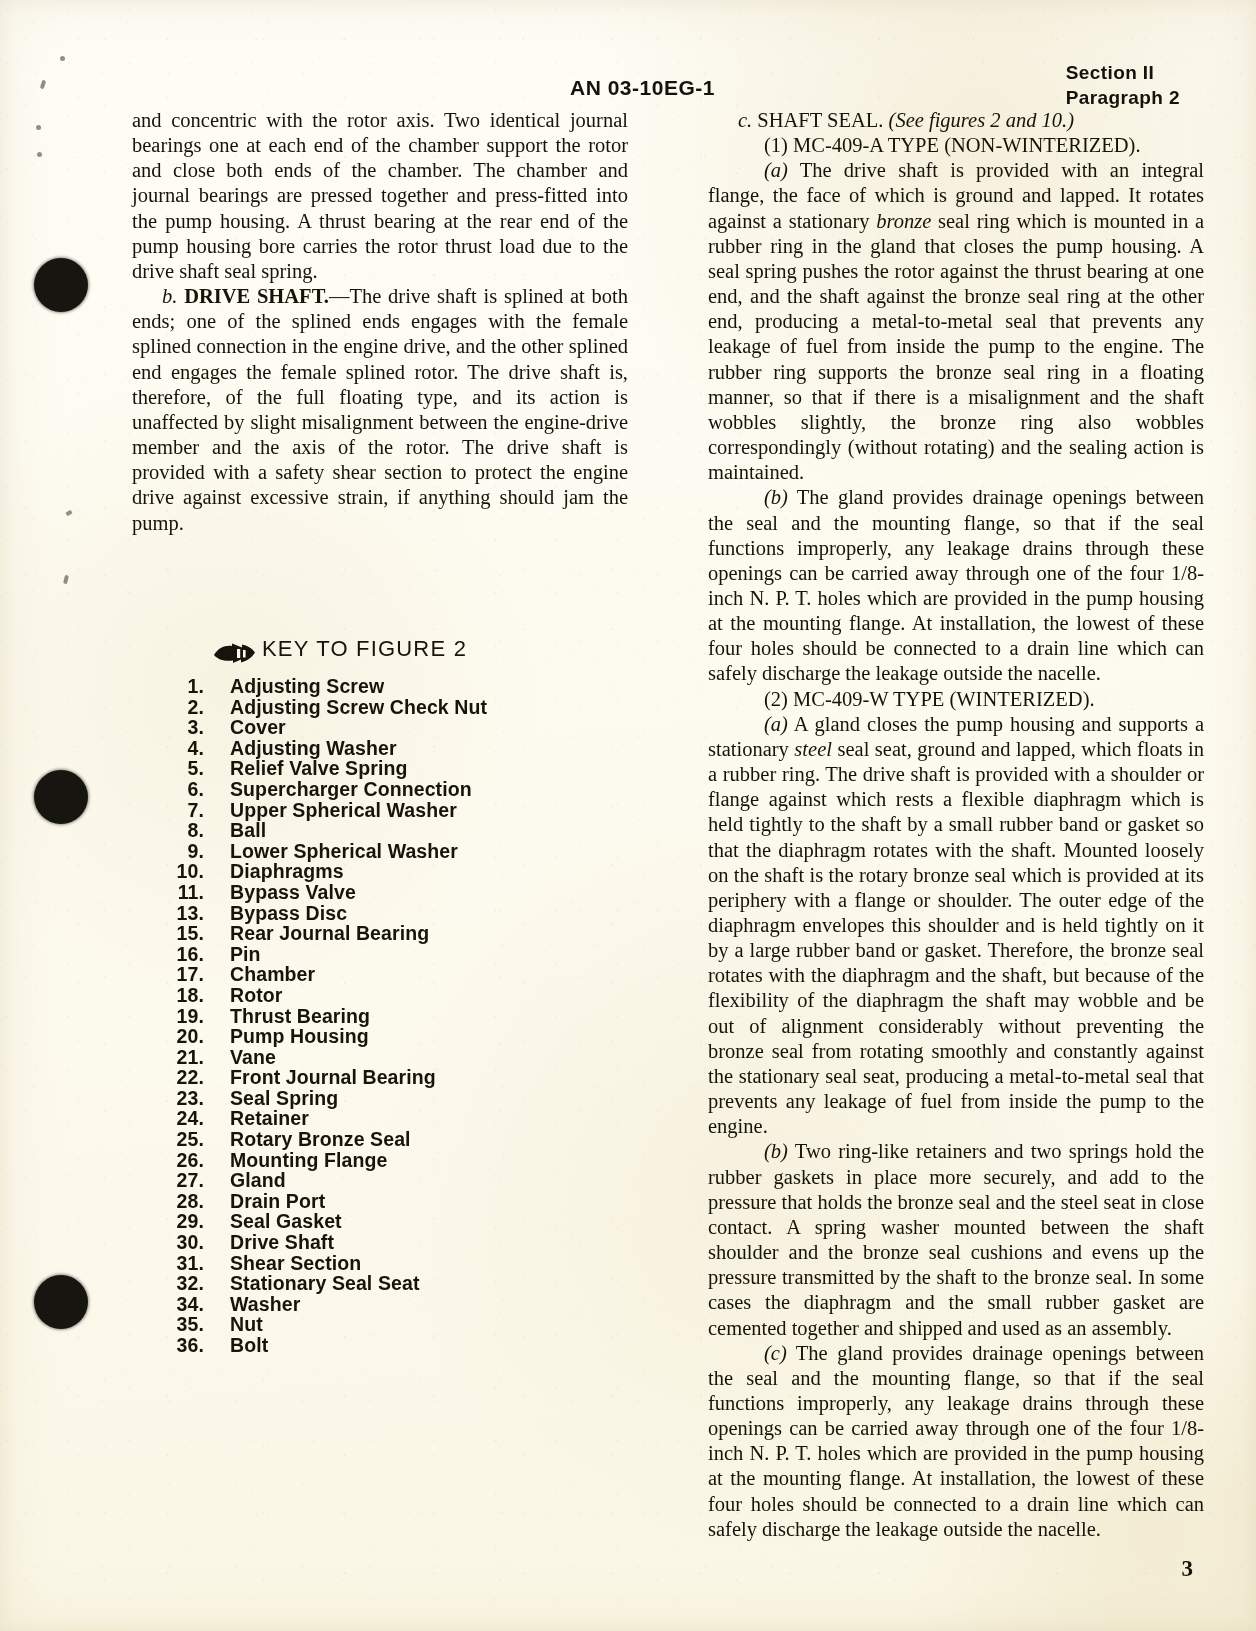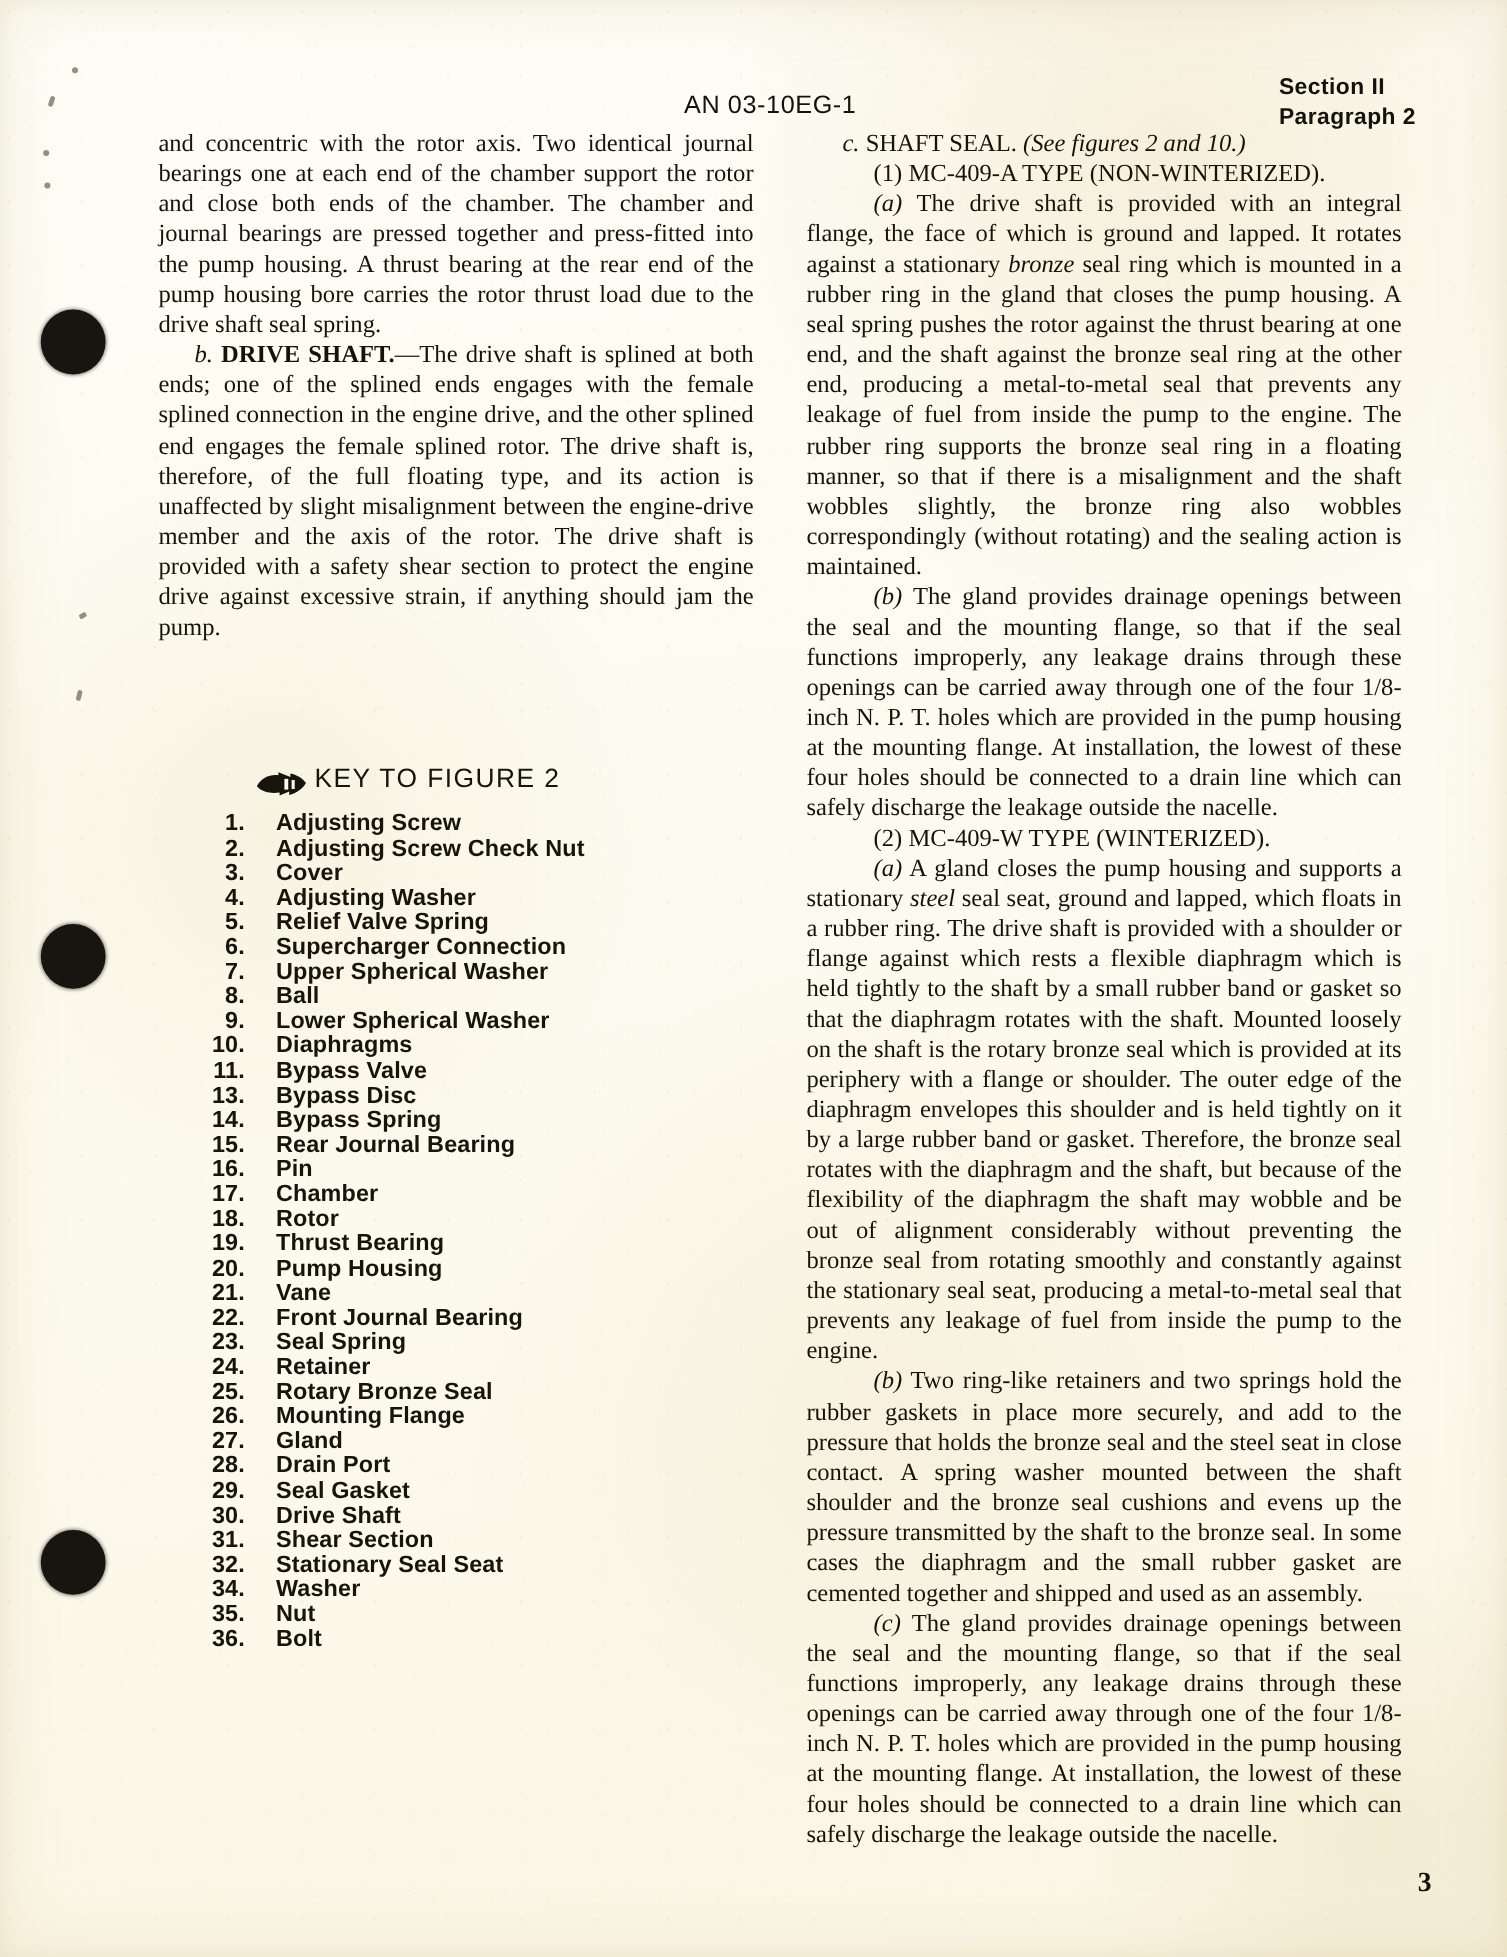--- a/index.html
+++ b/index.html
@@ -80,21 +80,21 @@
   
   .running-head {
     position: absolute;
     left: 140px; top: 60px;
     width: 1040px; height: 52px;
   }
   .doc-number {
     position: absolute;
     left: 430px; top: 16px;
     font-family: "Liberation Sans", "DejaVu Sans", sans-serif;
-    font-weight: normal;
+    font-weight: bold;
     font-size: 21px;
     letter-spacing: .5px;
     color: #14120c;
   }
   .head-right {
     position: absolute;
     right: 0; top: 0;
     font-family: "Liberation Sans", "DejaVu Sans", sans-serif;
     font-weight: bold;
     font-size: 19px;
@@ -110,21 +110,21 @@
     width: 496px;
     font-size: 20.5px;
     line-height: 25.15px;
     color: #161309;
     text-align: justify;
     text-justify: inter-word;
     -webkit-hyphens: none;
     hyphens: none;
   }
   .col-left  { left: 132px; }
-  .col-right { left: 672px; }
+  .col-right { left: 708px; }
 
   .col p {
     margin: 0;
     text-align: justify;
   }
   .col p.ind   { text-indent: 30px; }
   .col p.ind2  { text-indent: 56px; }
   .col p.flush { text-indent: 0; }
 
   em  { font-style: italic; }
@@ -288,24 +288,20 @@
         </li>
       <li>
           <span class="key-num">11.</span>
           <span class="key-label">Bypass Valve</span>
         </li>
       <li>
           <span class="key-num">13.</span>
           <span class="key-label">Bypass Disc</span>
         </li>
       <li>
-          <span class="key-num">14.</span>
-          <span class="key-label">Bypass Spring</span>
-        </li>
-      <li>
           <span class="key-num">15.</span>
           <span class="key-label">Rear Journal Bearing</span>
         </li>
       <li>
           <span class="key-num">16.</span>
           <span class="key-label">Pin</span>
         </li>
       <li>
           <span class="key-num">17.</span>
           <span class="key-label">Chamber</span>

